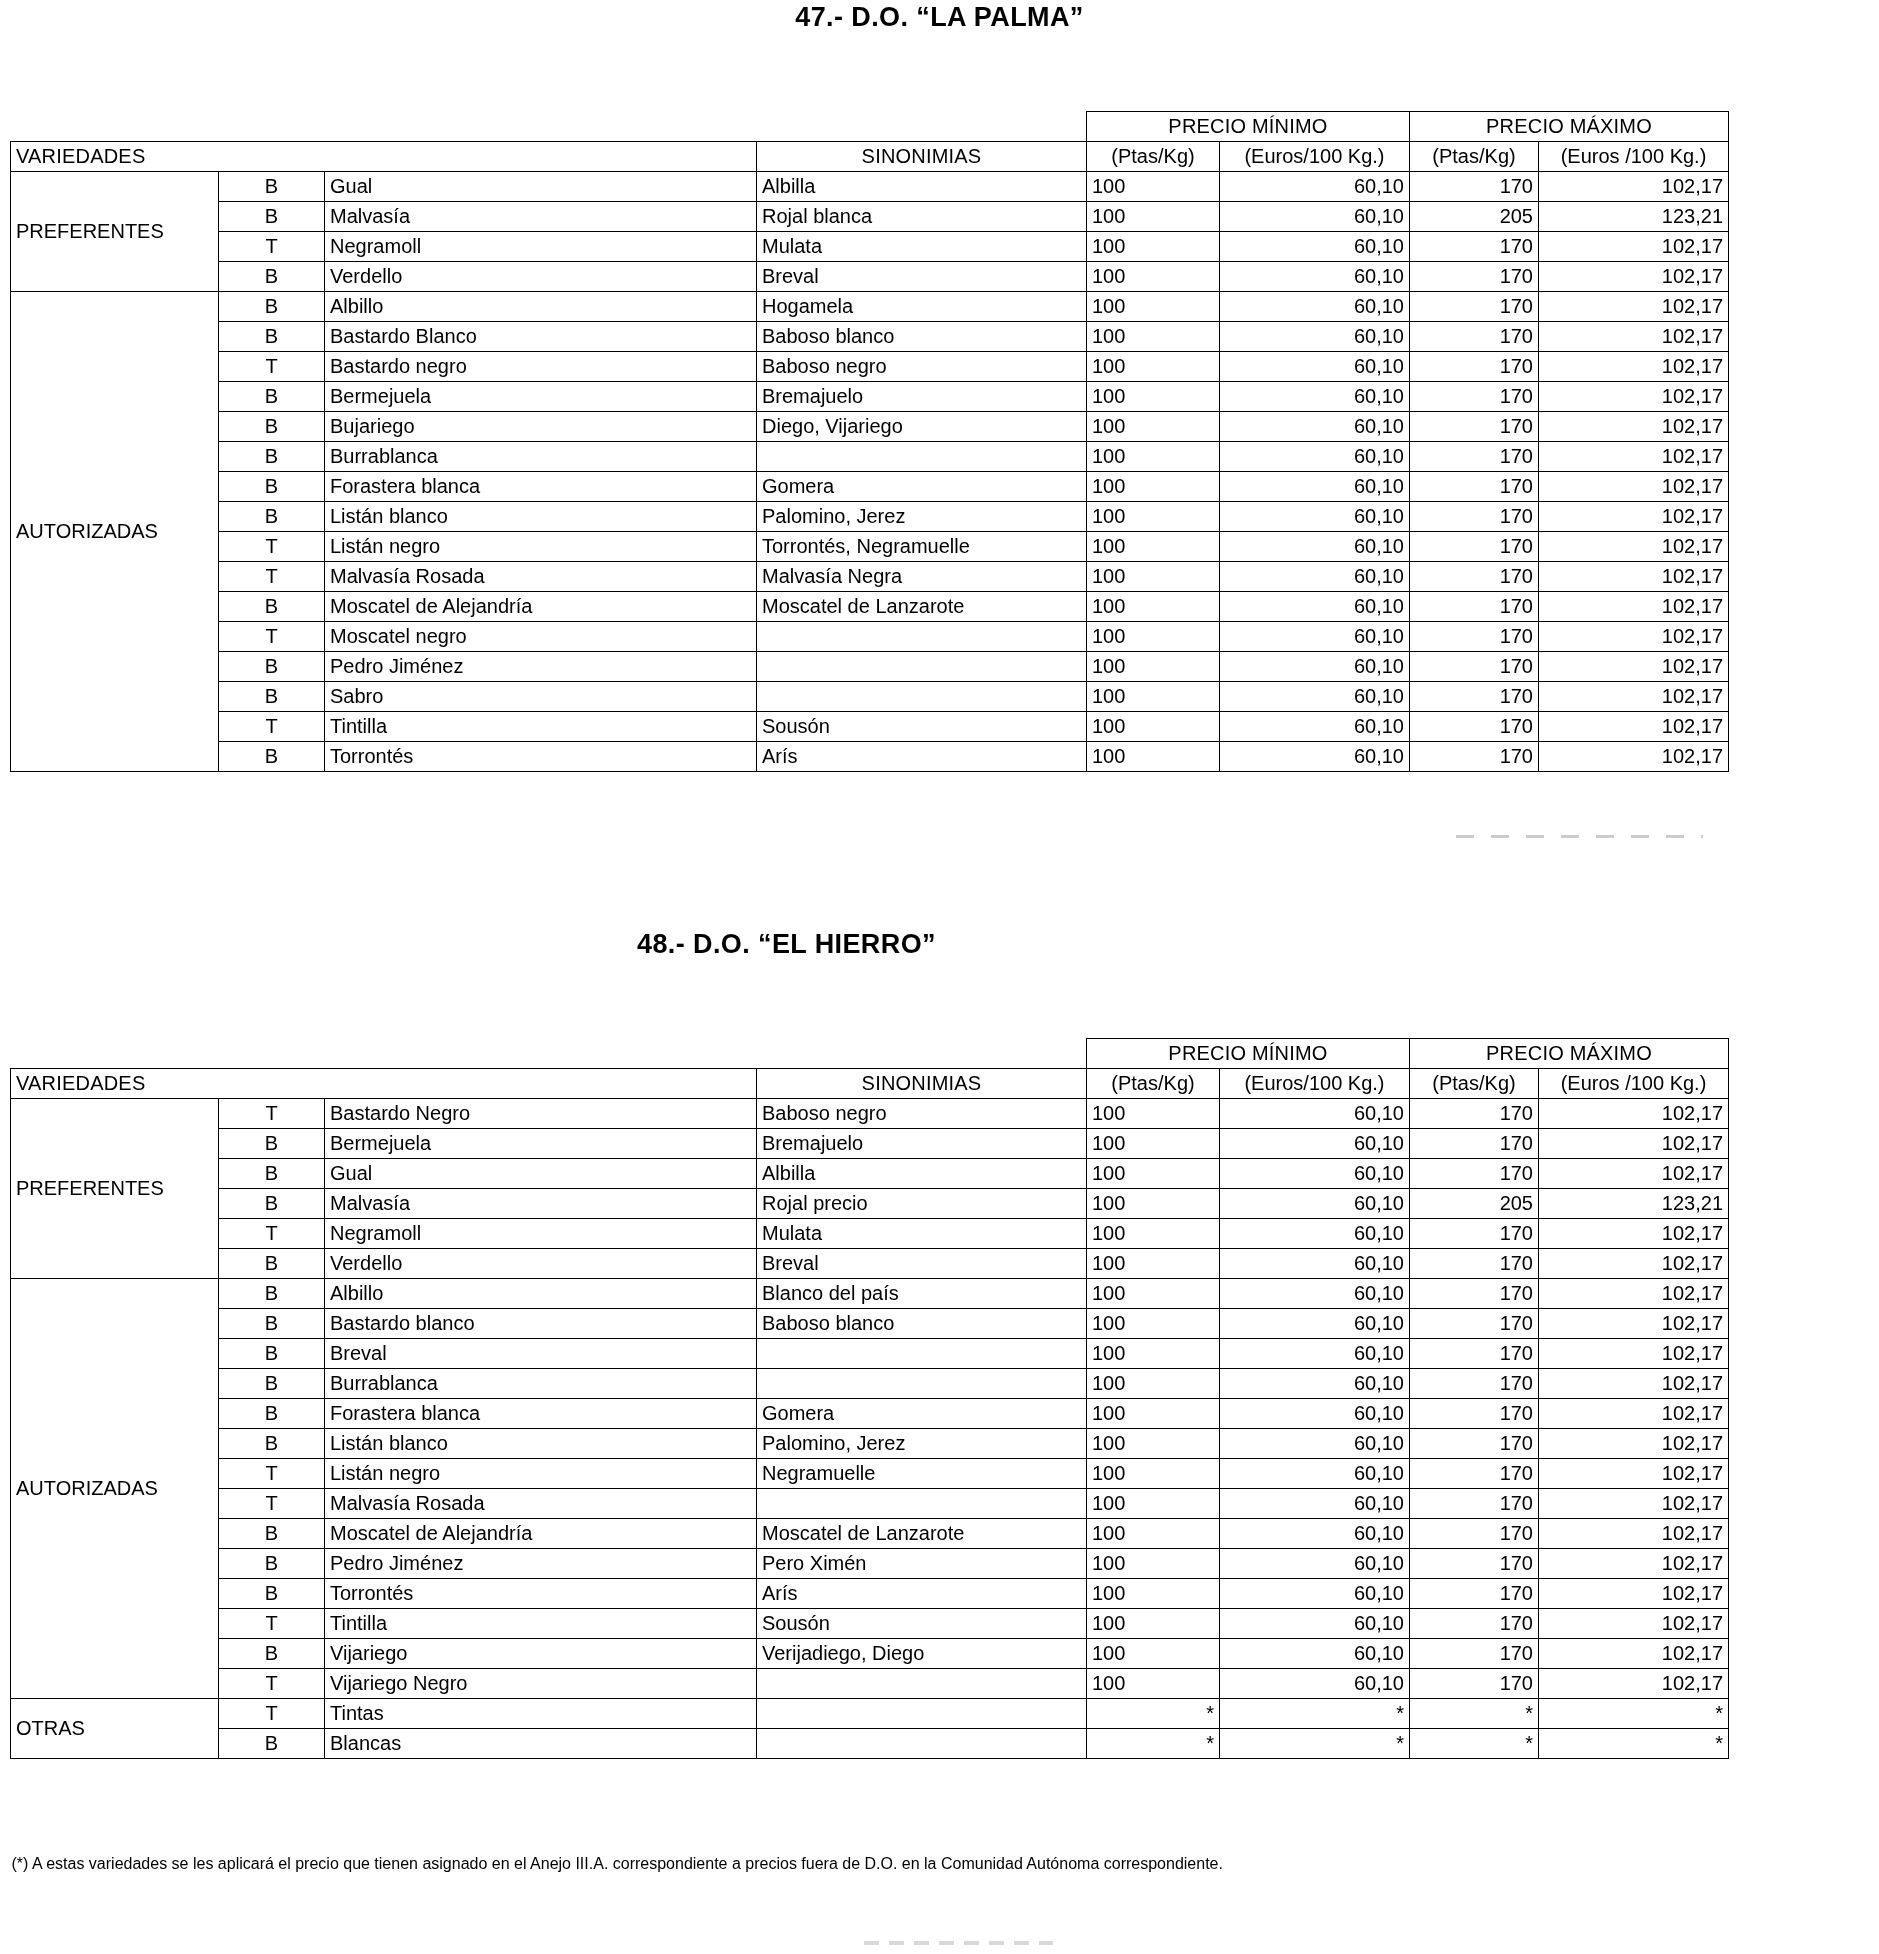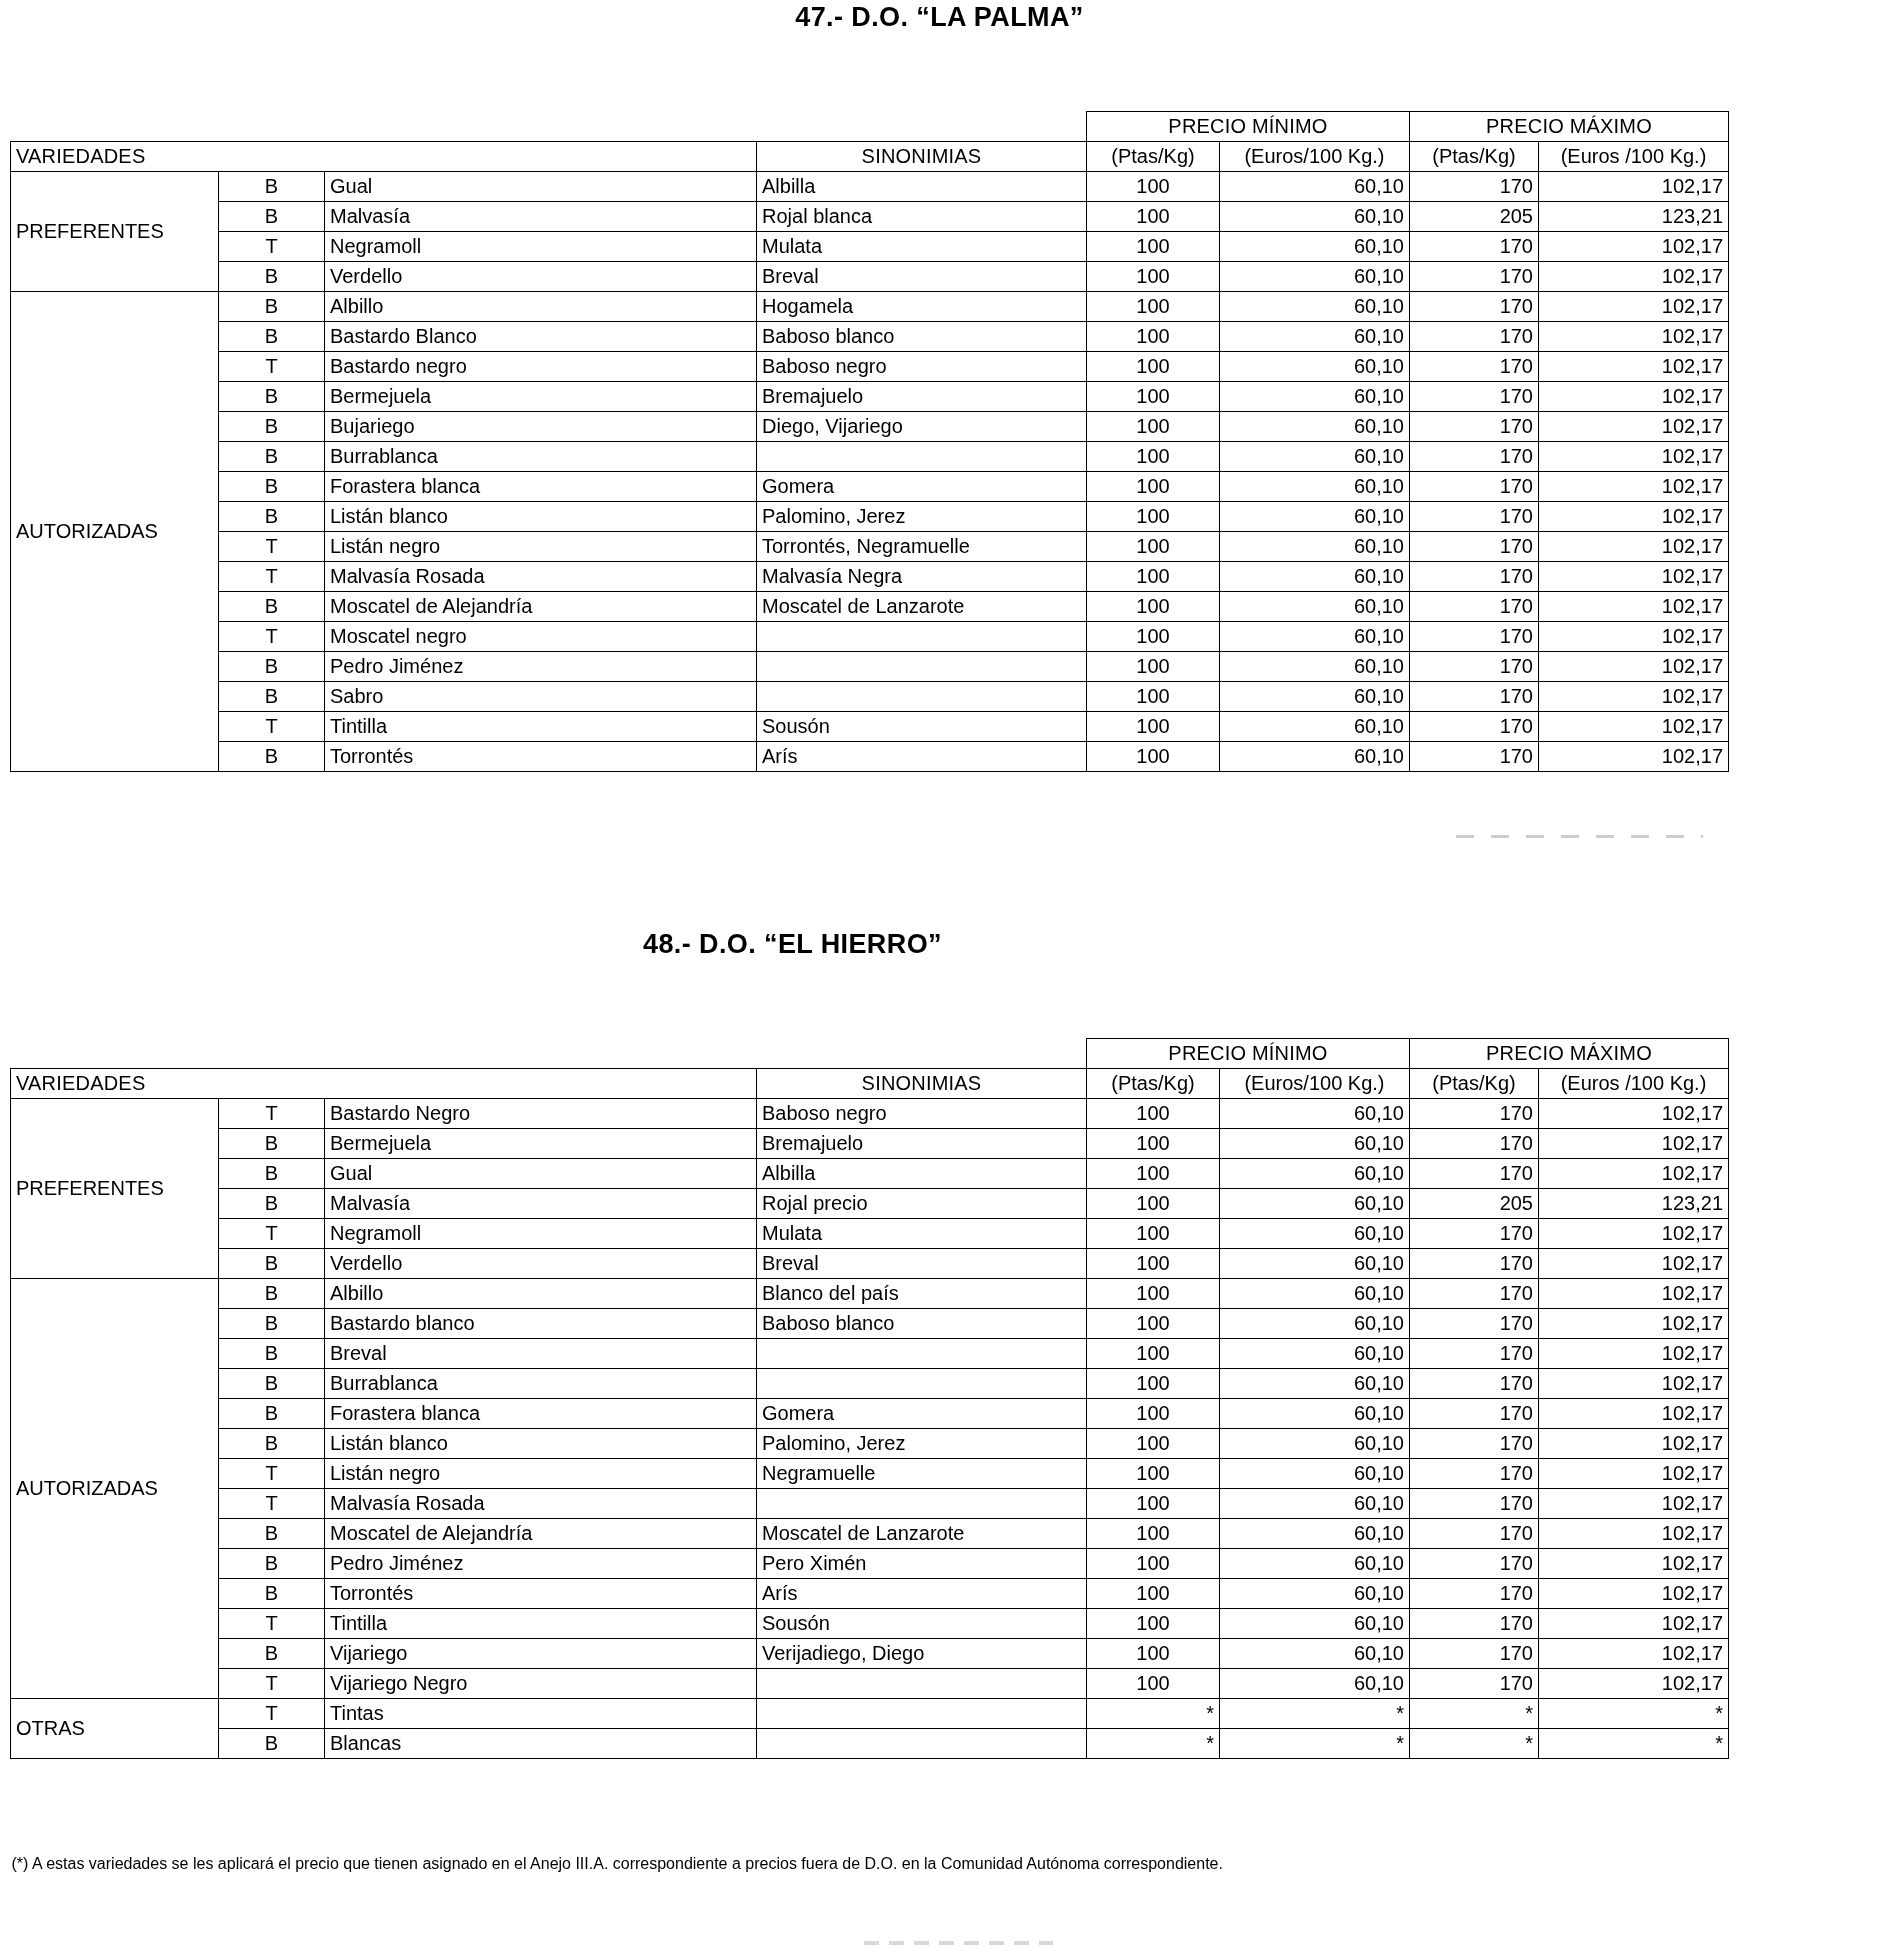--- a/index.html
+++ b/index.html
@@ -23,21 +23,21 @@
     box-sizing: border-box;
   }
   .section-title {
     text-align: center;
     font-weight: bold;
     font-size: 27px;
     letter-spacing: 0.4px;
     margin: 0;
   }
   .title-1 { position: absolute; left: 0; top: 1.6px; width: 1879px; }
-  .title-2 { position: absolute; left: 0; top: 929px; width: 1573px; padding-left: 6px; }
+  .title-2 { position: absolute; left: 0; top: 929px; width: 1573px; }
 
   table.pricetbl {
     border-collapse: collapse;
     table-layout: fixed;
     font-size: 20px;
     padding-left: 30px;
   }
   table.pricetbl td, table.pricetbl th {
     border: 1.6px solid #000;
     padding: 0 5px;
@@ -46,21 +46,21 @@
     font-weight: normal;
     font-size: 20px;
     line-height: 1.05;
     overflow: hidden;
     white-space: nowrap;
   }
   .c-cat   { width: 208px; text-align: left; }
   .c-bt    { width: 95px; text-align: center; }
   .c-name  { width: 421px; text-align: left; }
   .c-syn   { width: 319px; text-align: left; }
-  .c-minp  { width: 122px; text-align: center; }
+  .c-minp  { width: 122px; text-align: left; }
   .c-mine  { width: 179px; text-align: right; margin-top: 48px; }
   .c-maxp  { width: 118px; text-align: right; }
   .c-maxe  { width: 179px; text-align: right; }
 
   .hdr-group {
     text-align: center;
     font-weight: bold;
     letter-spacing: 0.2px;
   }
   .hdr-unit {

